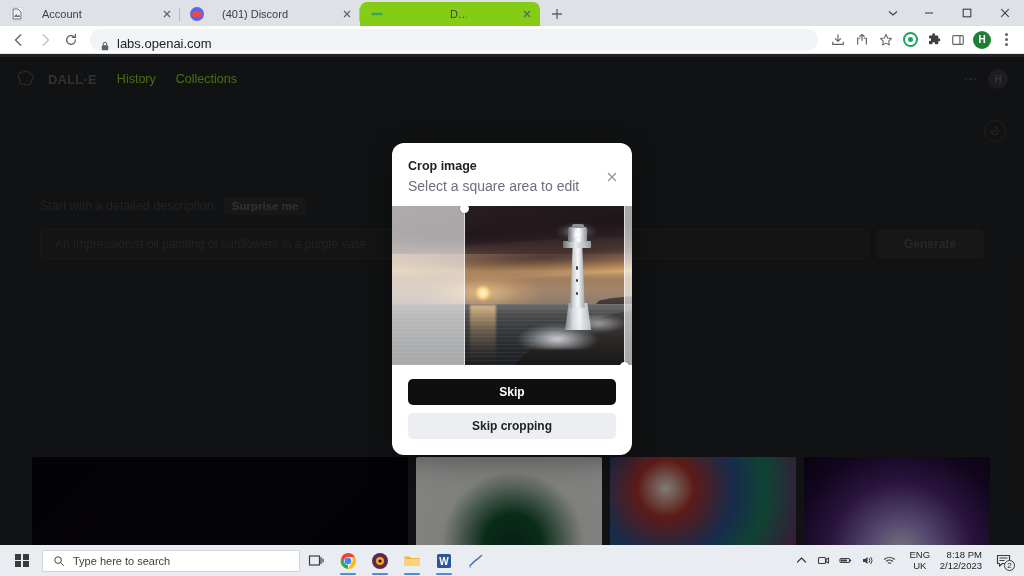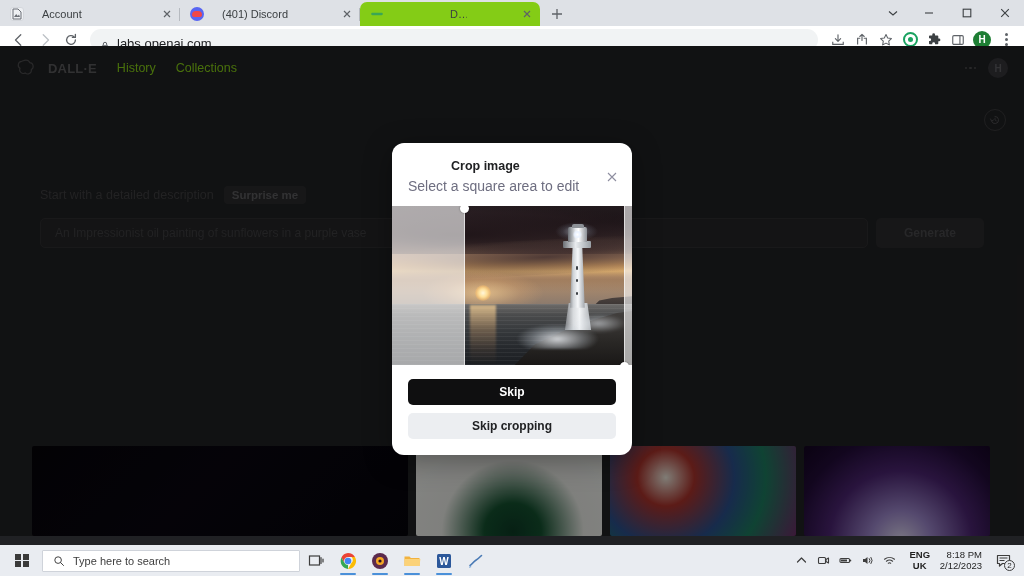--- a/index.html
+++ b/index.html
@@ -95,21 +95,21 @@
   .ext-green:after{content:"";width:5px;height:5px;border-radius:50%;background:#1aa260;}
   .avatar-chrome {
     width:18px;height:18px;border-radius:50%;background:#1e7e34;color:#fff;
     display:flex;align-items:center;justify-content:center;font-size:10px;font-weight:bold;
   }
   .kebab { display:flex; flex-direction:column; gap:2px; align-items:center;}
   .kebab i { width:3px;height:3px;border-radius:50%;background:#5f6368;display:block;}
 
   
   .page {
-    position:absolute; top:46px; left:0; width:1024px; height:490px;
+    position:absolute; top:57px; left:0; width:1024px; height:490px;
     background:#202123; overflow:hidden;
   }
   .dalle-header {
     position:absolute; top:0; left:0; width:1024px; height:44px;
     display:flex; align-items:center; padding:0 16px;
   }
   .oai-logo { width:20px; height:20px; margin-right:12px; color:#4b4b4d; }
   .oai-logo svg { width:20px; height:20px; display:block; }
   .brand { font-size:13px; font-weight:bold; color:#5a5a5c; margin-right:20px; letter-spacing:.2px;}
   .navlink { font-size:12.5px; color:#84cc16; margin-right:20px; }
@@ -158,21 +158,21 @@
 
   
   .overlay { position:absolute; inset:0; background:rgba(0,0,0,0.45); }
   .modal {
     position:absolute; left:392px; top:143px; width:240px; height:312px;
     background:#fff; border-radius:12px; overflow:hidden;
     display:flex; flex-direction:column;
     box-shadow:0 6px 28px rgba(0,0,0,.35);
   }
   .modal-head { padding:16px 16px 12px 16px; position:relative; }
-  .modal-title { font-size:12.5px; font-weight:bold; color:#202123; line-height:1.2;margin-left:43px;}
+  .modal-title { font-size:12.5px; font-weight:bold; color:#202123; line-height:1.2;}
   .modal-sub { font-size:14px; color:#6e6e80; margin-top:4px; }
   .modal-close {
     position:absolute; right:12px; top:26px; width:16px;height:16px;
     display:flex;align-items:center;justify-content:center; color:#8e8ea0;
   }
   .modal-close svg{width:10px;height:10px;}
 
   .crop-stage {
     position:relative; width:240px; height:161px; overflow:hidden; background:#000;
   }
@@ -326,21 +326,21 @@
   .tb-app svg { width:18px;height:18px; }
   .tb-app.running:after {
     content:""; position:absolute; bottom:1px; left:8px; width:16px;height:2px;
     background:#4a90d9; border-radius:1px;
   }
   .tray { margin-left:auto; display:flex; align-items:center; gap:2px; padding-right:4px;}
   .tray-icon { width:20px;height:31px;display:flex;align-items:center;justify-content:center;color:#3d3d3d;}
   .tray-icon svg{width:13px;height:13px;}
   .tray-lang {
     display:flex; flex-direction:column; align-items:center; justify-content:center;
-    font-size:9.5px; color:#1f1f1f; line-height:1.15; width:28px; margin:0 4px;font-weight:bold;
+    font-size:9.5px; color:#1f1f1f; line-height:1.15; width:28px; margin:0 4px;
   }
   .tray-clock {
     display:flex; flex-direction:column; align-items:flex-end; justify-content:center;
     font-size:9.5px; color:#1f1f1f; line-height:1.15; margin-right:6px;
   }
   .tray-notif { position:relative; width:26px;height:31px;display:flex;align-items:center;justify-content:center;color:#3d3d3d;}
   .tray-notif svg{width:15px;height:15px;}
   .notif-badge {
     position:absolute; right:1px; bottom:5px; min-width:11px;height:11px;
     background:#e9ecf1; color:#1f1f1f; font-size:8px; border-radius:50%;

